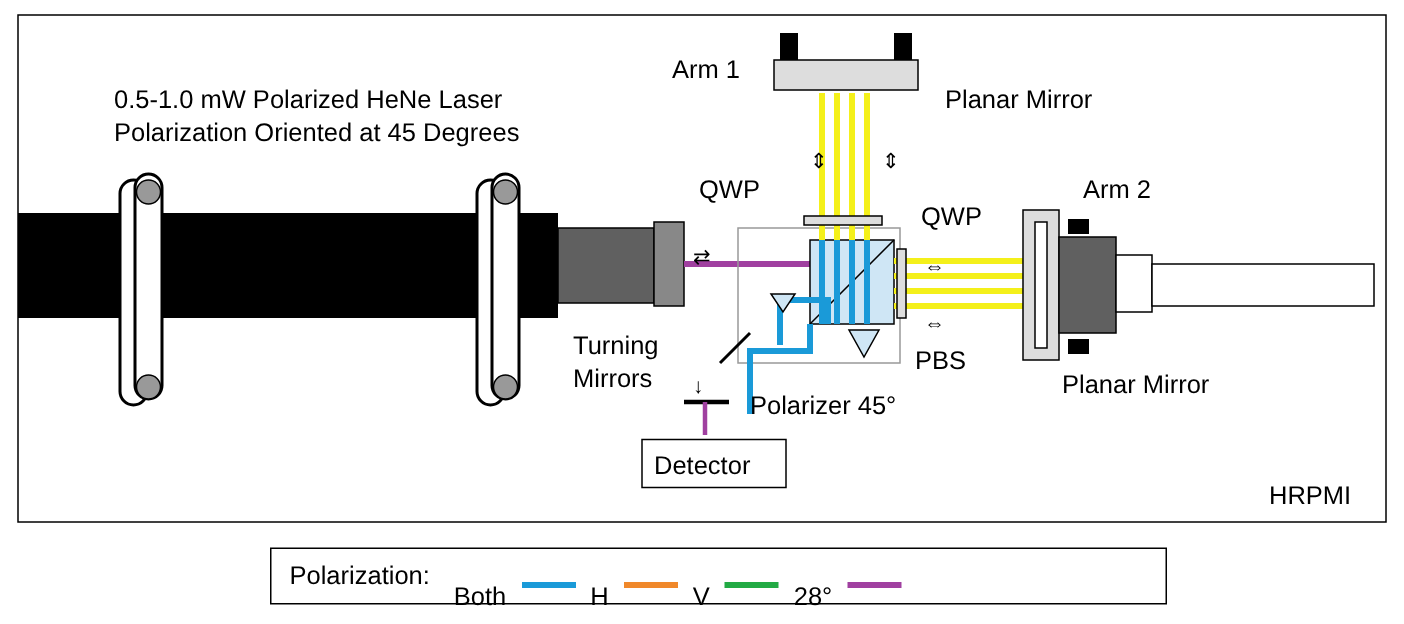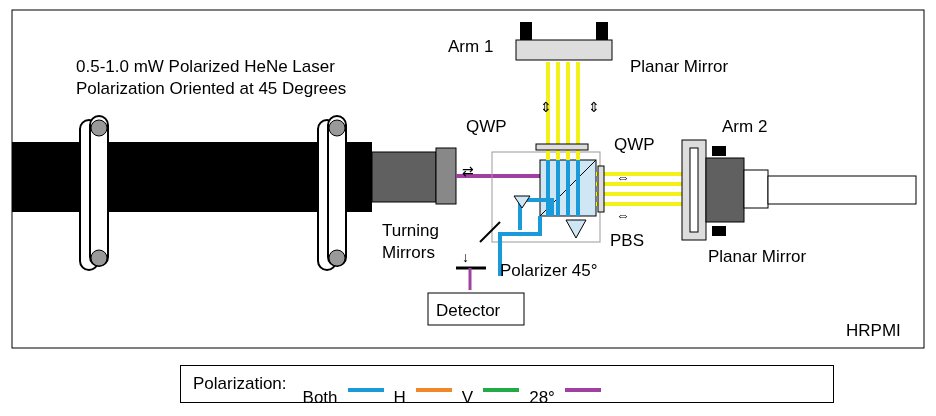--- a/index.html
+++ b/index.html
@@ -1,19 +1,19 @@
 <!DOCTYPE html>
 <html><head>
 <meta charset="utf-8">
 <style>
   html, body { margin:0; padding:0; background:#ffffff; }
   body { width:936px; height:416px; position:relative; overflow:hidden; font-family:"Liberation Sans", sans-serif; }
   #stage { position:absolute; left:0; top:0; }
   .lbl { font-family:"Liberation Sans", sans-serif; font-size:17px; fill:#000; }
-  .legend-box { position:absolute; left:180px; top:365px; width:654px; height:38px; border:1px solid #000; box-sizing:border-box; background:#fff; }
+  .legend-box { position:absolute; left:180px; top:365px; width:598px; height:38px; border:1px solid #000; box-sizing:border-box; background:#fff; }
   .legend-row { position:absolute; left:0; top:0; right:0; bottom:0; display:flex; align-items:center; font-size:17px; color:#000; }
   .legend-title { margin-left:12px; margin-right:16px; }
   .legend-item { display:flex; align-items:flex-start; margin-right:10px;margin-top:28px; }
   .legend-swatch { display:inline-block; width:36px; height:4px; margin-left:10px; }
 </style>
 </head>
 <body>
 
 <svg id="stage" width="936" height="416" viewBox="0 0 936 416">
 

